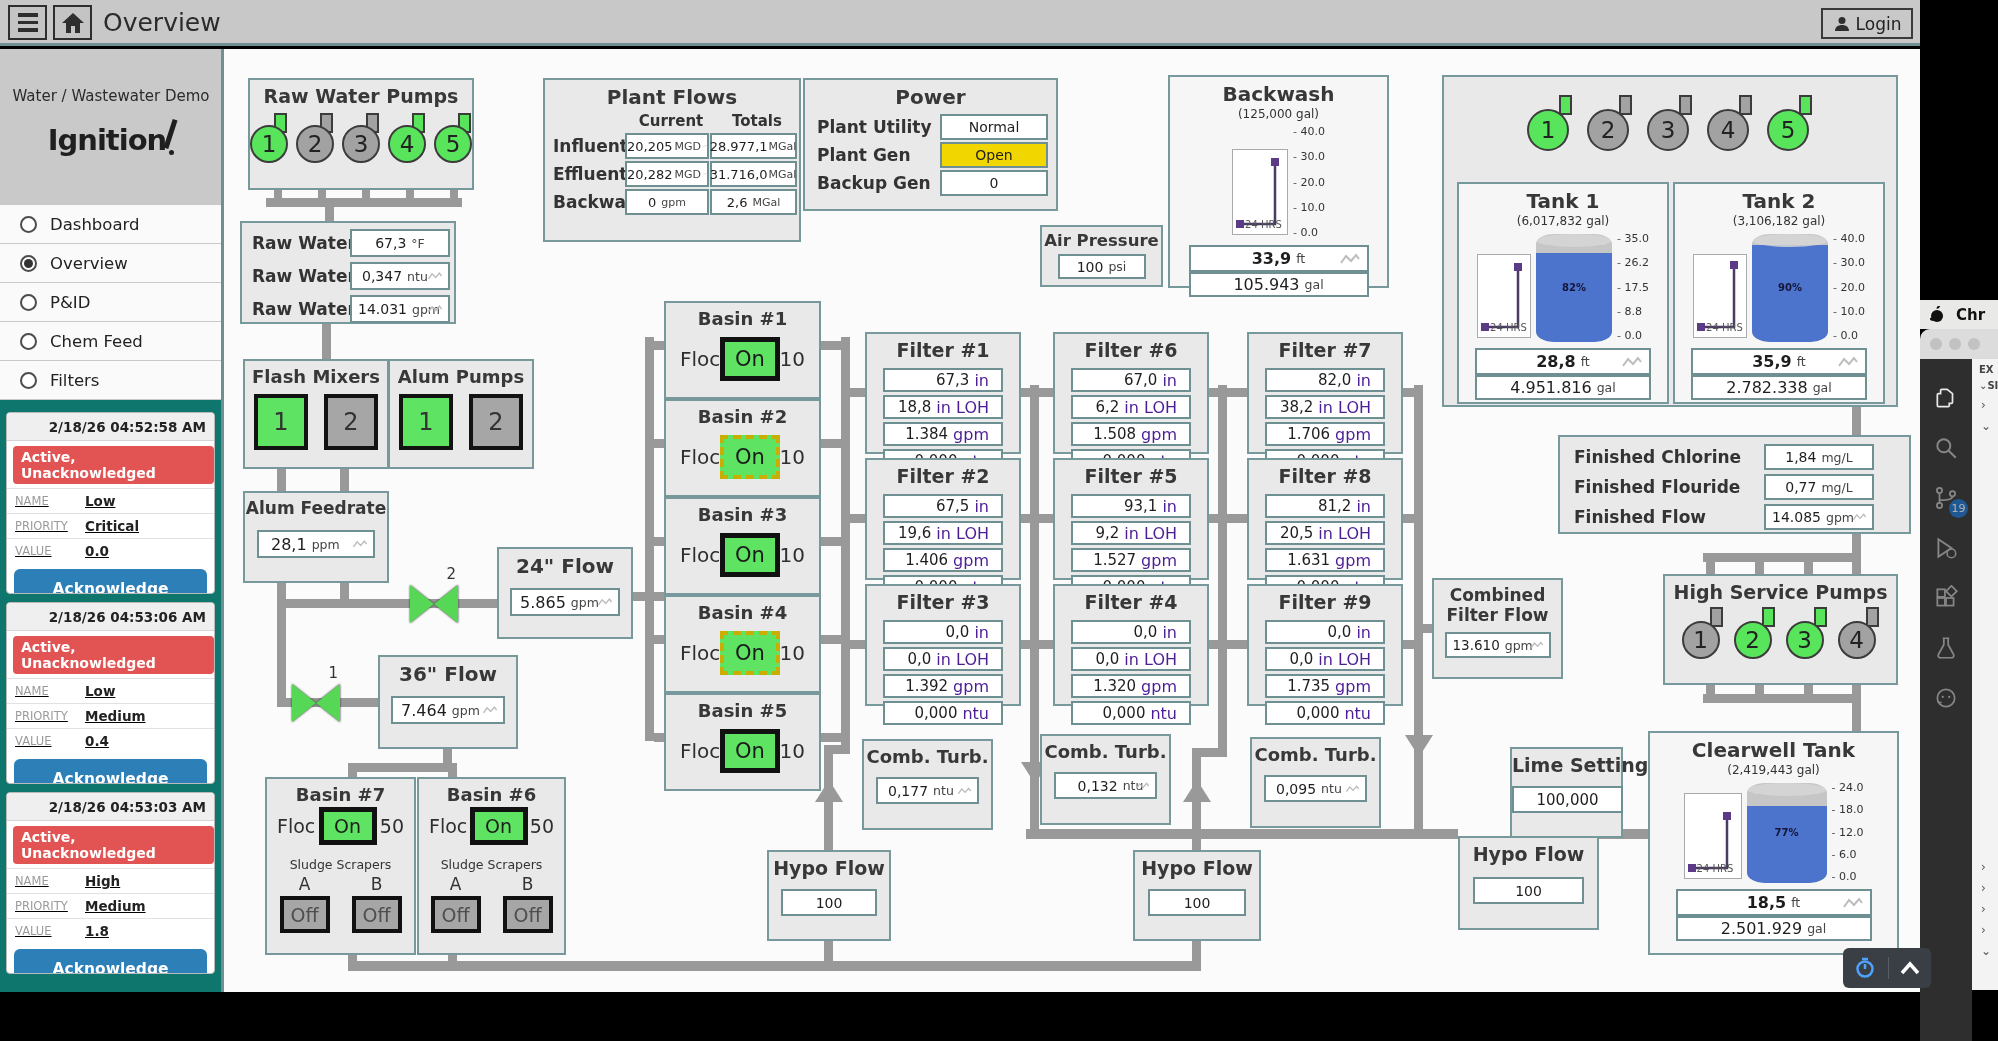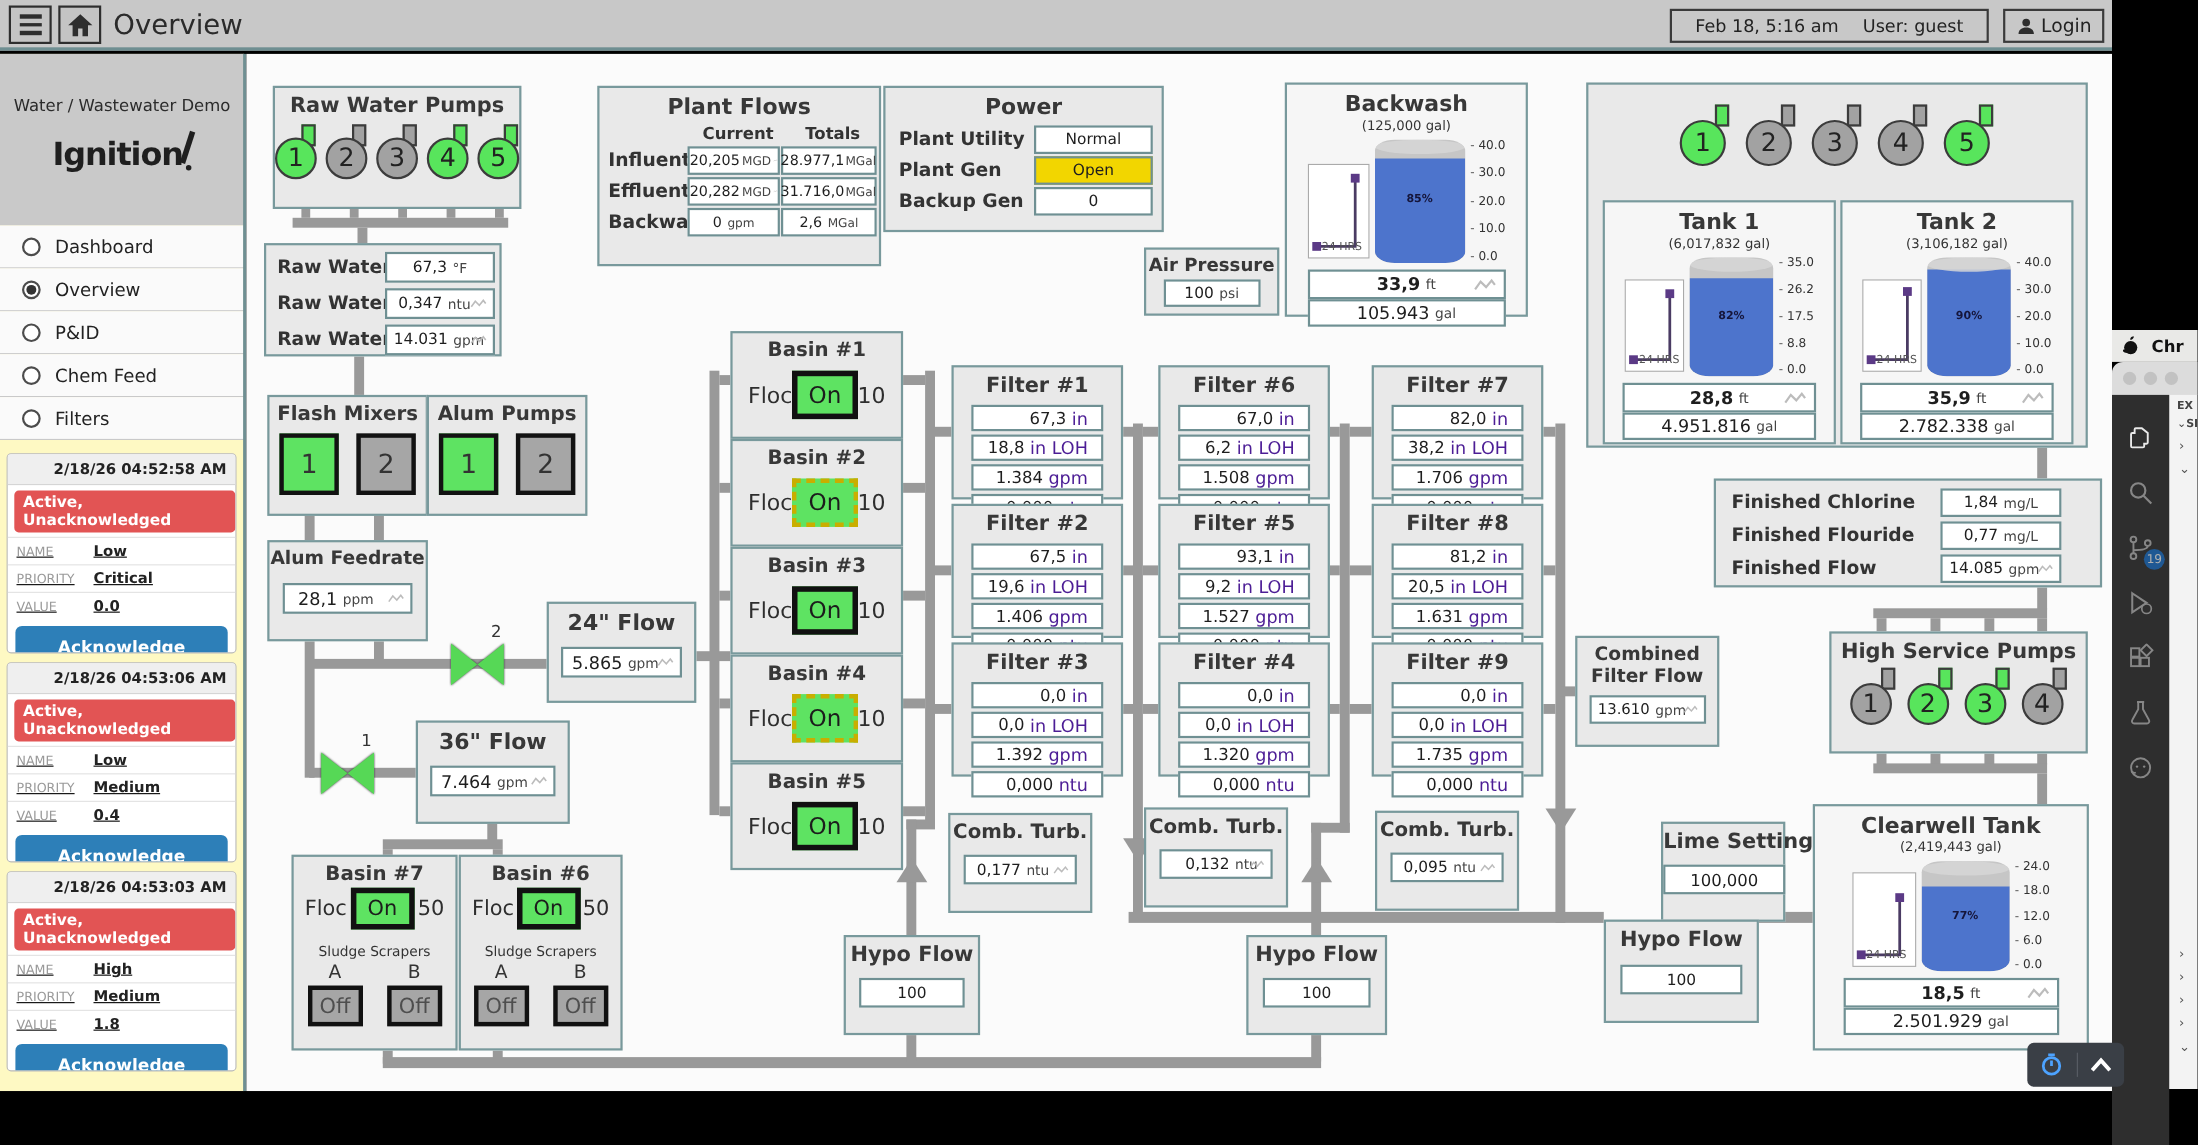--- a/index.html
+++ b/index.html
@@ -5,21 +5,21 @@
   html,body{margin:0;padding:0;background:#000;font-family:"DejaVu Sans","Liberation Sans",sans-serif;}
   #screen{position:relative;width:1998px;height:1041px;background:#000;overflow:hidden;}
   
   #topbar{position:absolute;left:0;top:0;width:1920px;height:46px;background:#c8c8c8;border-bottom:3px solid #6f8f92;box-sizing:border-box;}
   .tb-btn{position:absolute;top:5px;width:39px;height:35px;background:#c4c4c4;border:2px solid #2e2e2e;box-sizing:border-box;display:flex;align-items:center;justify-content:center;flex-direction:column;gap:4px;cursor:pointer;}
   .hbar{width:20px;height:3.5px;background:#2e2e2e;}
   #page-title{position:absolute;left:103px;top:8px;font-size:25px;color:#2b2b2b;}
   #datebox{position:absolute;left:1518px;top:8px;width:290px;height:31px;border:2px solid #3a3a3a;box-sizing:border-box;display:flex;align-items:center;justify-content:center;gap:22px;font-size:16px;color:#222;}
   #loginbtn{position:absolute;left:1821px;top:8px;width:92px;height:31px;border:2px solid #3a3a3a;box-sizing:border-box;display:flex;align-items:center;justify-content:center;gap:5px;font-size:17px;color:#222;cursor:pointer;}
   
-  #sidebar{position:absolute;left:0;top:49px;width:222px;height:943px;background:#fef9c3;}
+  #sidebar{position:absolute;left:0;top:49px;width:222px;height:943px;background:#0f766e;}
   #sidebar-border{position:absolute;left:221px;top:49px;width:3px;height:943px;background:#6f8f92;}
   #sb-header{position:absolute;left:0;top:0;width:222px;height:156px;background:#c9c9c9;}
   #sb-title{padding-top:38px;text-align:center;font-size:15px;color:#2b2b2b;}
   .logo-wrap{display:flex;justify-content:center;align-items:flex-end;margin-top:14px;}
   .logo-text{font-size:29px;font-weight:bold;color:#1f1f1f;letter-spacing:-1px;}
   .logo-accent{width:5px;height:30px;background:#1f1f1f;transform:rotate(18deg);margin-left:2px;margin-bottom:8px;}
   .logo-dot{width:5px;height:5px;border-radius:50%;background:#1f1f1f;margin-left:-4px;margin-bottom:2px;}
   .nav-item{position:absolute;left:0;width:222px;height:39px;border-bottom:1px solid #c9c9c9;display:flex;align-items:center;gap:13px;padding-left:20px;box-sizing:border-box;font-size:16.5px;color:#222;background:#fafafa;cursor:pointer;}
   .nav-item:first-of-type{border-top:1px solid #c9c9c9;}
   .radio{width:17px;height:17px;border-radius:50%;border:2px solid #4c4c4c;box-sizing:border-box;background:#fff;flex:none;display:flex;align-items:center;justify-content:center;}
@@ -110,24 +110,20 @@
           <i class="hbar"></i>
           <i class="hbar"></i>
         </span>
     </div>
     <div class="tb-btn" style="left:53px">
       <svg width="24" height="22" viewBox="0 0 24 22">
           <path d="M12 1 L23 11 H19 V21 H14 V14 H10 V21 H5 V11 H1 Z" fill="#2e2e2e"></path>
         </svg>
     </div>
     <div id="page-title">Overview</div>
-    <div id="datebox">
-      <span>Feb 18, 5:16 am</span>
-      <span>User: guest</span>
-    </div>
     <div id="loginbtn">
       <svg width="18" height="18" viewBox="0 0 18 18">
           <circle cx="9" cy="5.5" r="3.5" fill="#2e2e2e"></circle>
           <path d="M2 16c0-4 3-6 7-6s7 2 7 6z" fill="#2e2e2e"></path>
         </svg>
       <span>Login</span>
     </div>
   </div>
 
   <div id="sidebar">
@@ -433,25 +429,20 @@
     <div class="tc-cap">(125,000 gal)</div>
     <div class="tc-body">
       <div class="trendbox" style="width:56px;height:86px;margin-bottom:4px">
         <svg width="56" height="86" viewBox="0 0 56 86">
             <polyline points="7,74 42,74 42,12" fill="none" stroke="#4a3b63" stroke-width="2.5"></polyline>
             <rect x="3" y="70" width="8" height="8" fill="#5b3a86"></rect>
             <rect x="38" y="8" width="8" height="8" fill="#5b3a86"></rect>
           </svg>
         <span class="trend-label">24 HRS</span>
       </div>
-      <div class="cylinder" style="width:82px;height:112px">
-        <div class="cyl-fill" style="height: 85%;"></div>
-        <div class="cyl-top"></div>
-        <span class="cyl-pct">85%</span>
-      </div>
       <div class="ticks" style="height:114px">
         <span>40.0</span>
           <span>30.0</span>
           <span>20.0</span>
           <span>10.0</span>
           <span>0.0</span>
       </div>
     </div>
     <div class="field tfield" style="width:180px;height:27px">
         <span class="fv" style="font-weight:bold">33,9</span>

